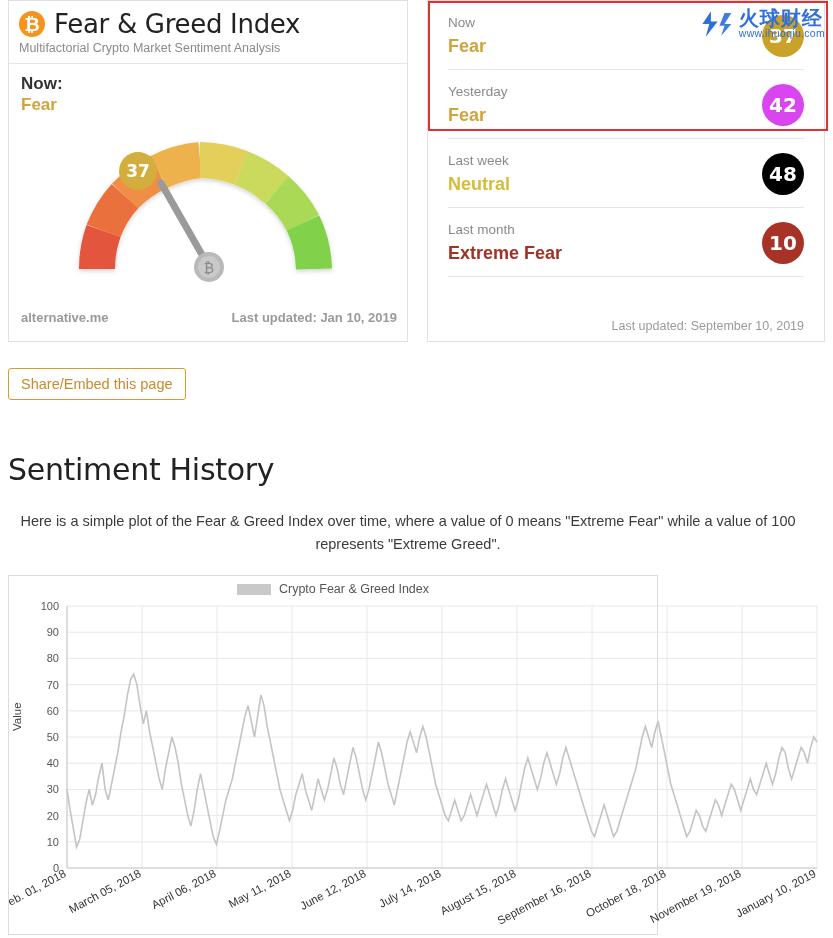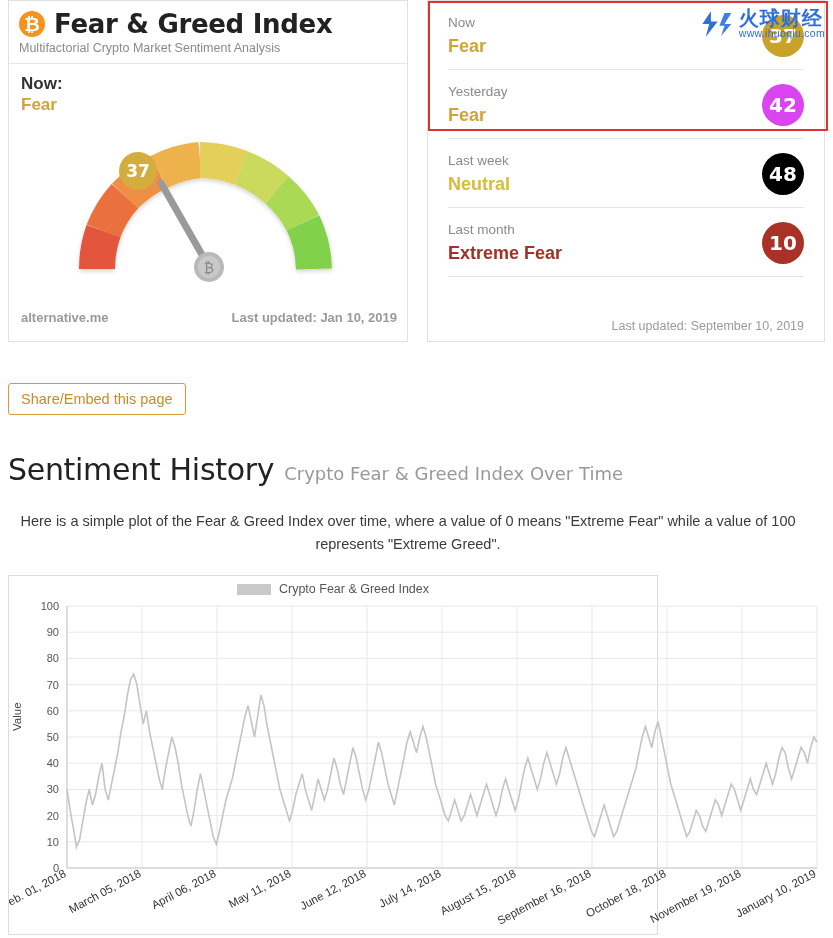--- a/index.html
+++ b/index.html
@@ -27,21 +27,21 @@
   .btc-logo {
     width: 26px; height: 26px; border-radius: 50%;
     background: #f7931a; color: #fff;
     font-weight: bold; font-size: 19px;
     display: flex; align-items: center; justify-content: center;
     font-family: "DejaVu Sans", sans-serif;
     margin-right: 9px;
     flex: none;
   }
   .gauge-title {
-    font-size: 26px; font-weight: bold; color: #222;
+    font-size: 26px; font-weight: normal; color: #222;
     letter-spacing: -0.3px;
     font-family: "DejaVu Sans", sans-serif;
   }
   .gauge-sub {
     padding: 2px 10px 0 10px;
     font-size: 12.5px; color: #8a8a8a;
     border-bottom: 1px solid #e6e6e6;
     padding-bottom: 8px;
     margin: 0 0 0 0;
   }
@@ -128,21 +128,20 @@
 
   
   .share-btn {
     position: absolute; left: 8px; top: 368px;
     padding: 7px 12px;
     border: 1px solid #d79a3a;
     border-radius: 3px;
     color: #c98b2a; background: #fff;
     font-size: 14.5px;
     cursor: pointer;
-    margin-top: 15px;
   }
 
   
   .hist-head {
     position: absolute; left: 8px; top: 452px;
     display: flex; align-items: baseline;
   }
   .hist-title {
     font-size: 30px; color: #222;
     font-family: "DejaVu Sans", sans-serif;
@@ -279,21 +278,20 @@
     <div class="wm-text">
       <div class="wm-cn">火球财经</div>
       <div class="wm-url">www.ihuoqiu.com</div>
     </div>
   </div>
 
   <div class="share-btn">Share/Embed this page</div>
 
   <div class="hist-head">
     <div class="hist-title">Sentiment History</div>
-    <div class="hist-sub">Crypto Fear &amp; Greed Index Over Time</div>
   </div>
   <div class="hist-desc">Here is a simple plot of the Fear &amp; Greed Index over time, where a value of 0 means "Extreme Fear" while a value of 100 represents "Extreme Greed".</div>
 
   <div class="chart-area">
     <div class="legend">
       <span class="legend-swatch"></span>
       <span>Crypto Fear &amp; Greed Index</span>
     </div>
     <div class="y-axis-title">Value</div>
     <svg class="plot" id="plot-svg" width="817" height="360">

